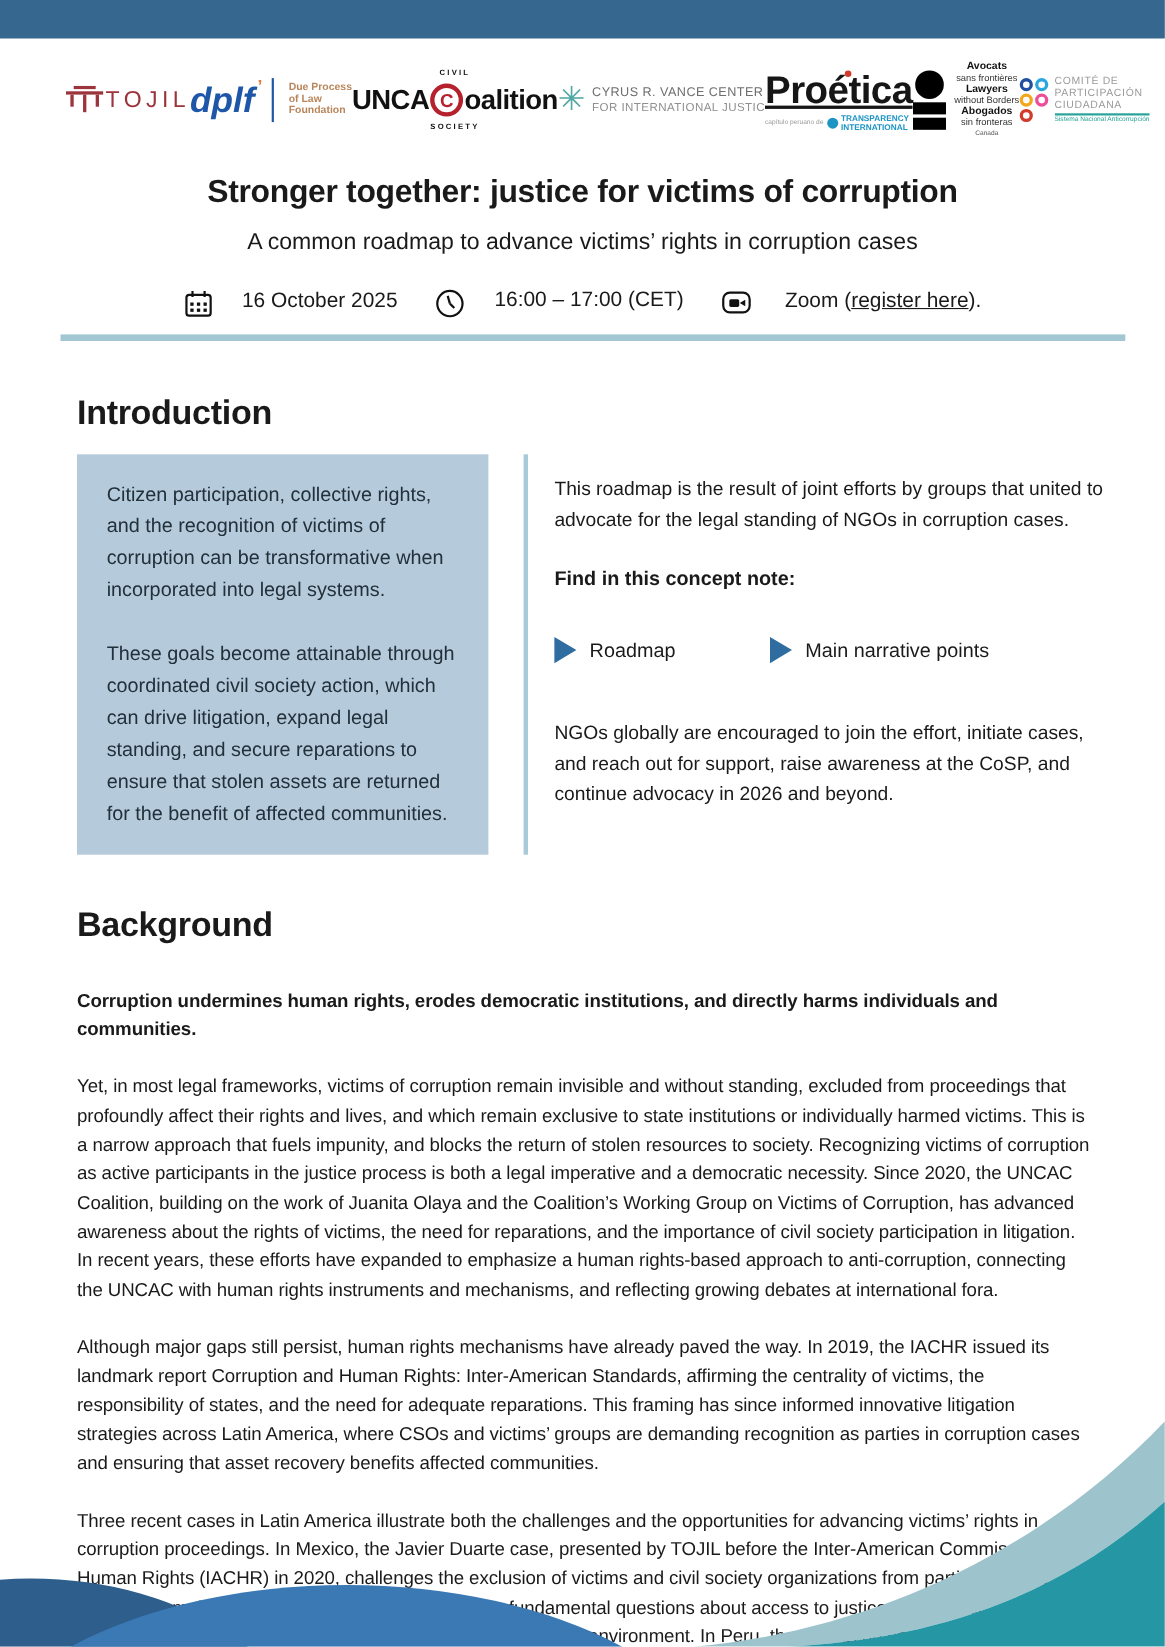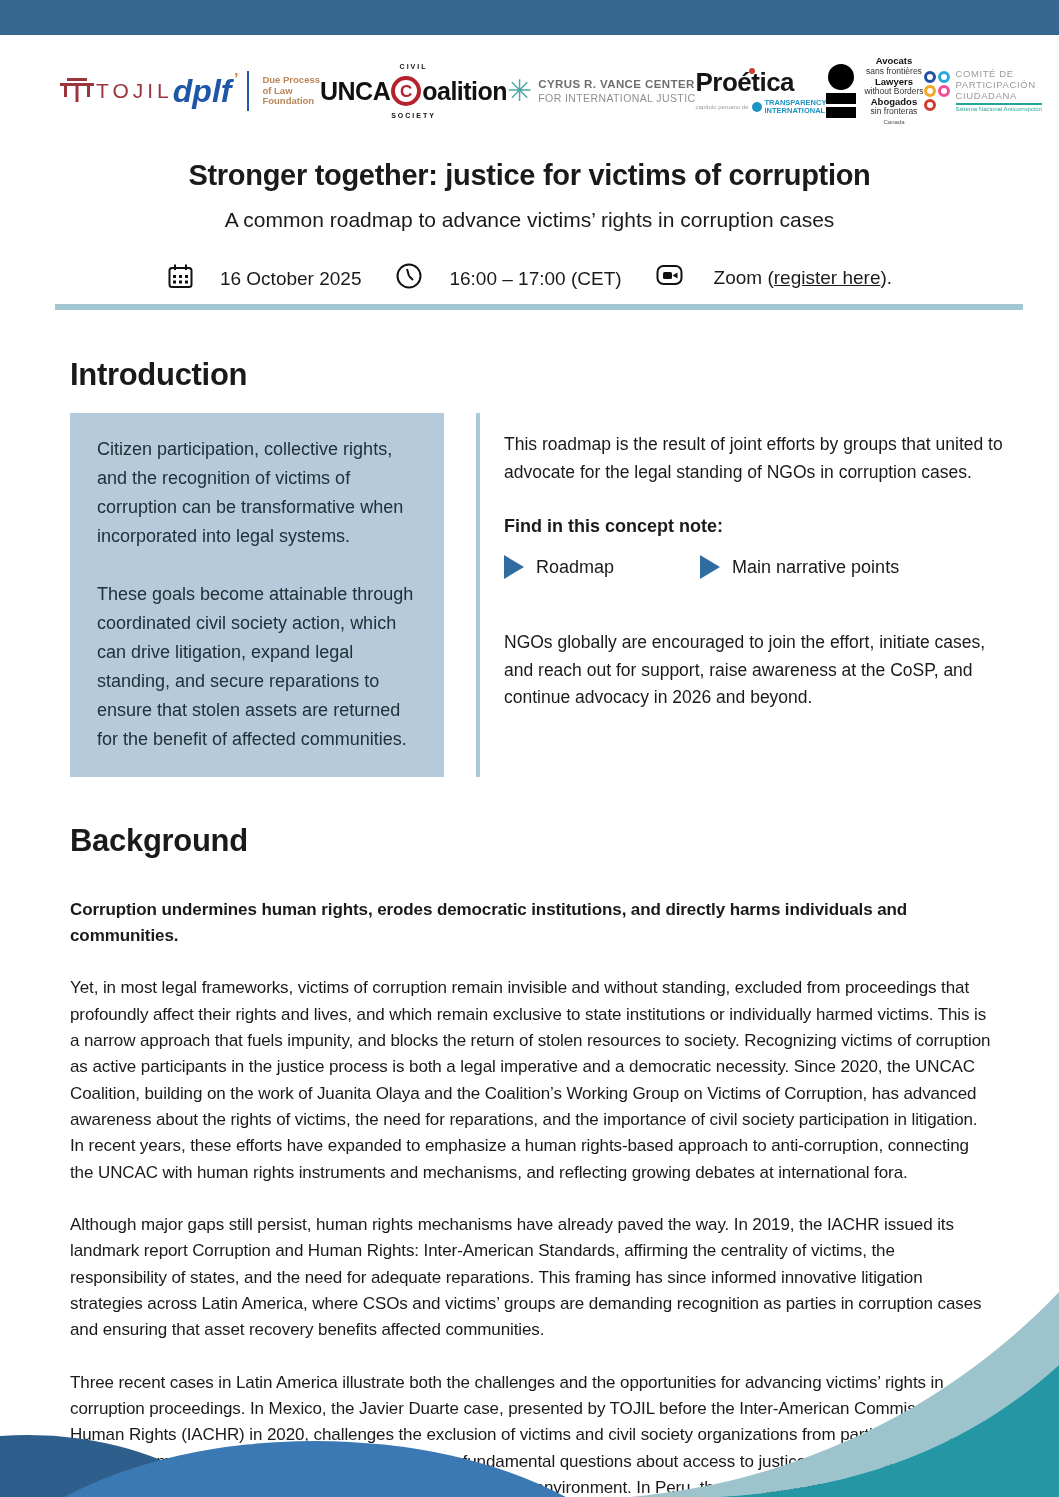--- a/index.html
+++ b/index.html
@@ -25,25 +25,25 @@
   .uncac-wrap { display:flex; flex-direction:column; align-items:center; line-height:1; }
   .uncac-tiny { font-size:7px; font-weight:700; letter-spacing:2px; color:#111; }
   .uncac-row { display:flex; align-items:center; }
   .uncac-word { font-size:25px; font-weight:800; color:#111; letter-spacing:-0.5px; }
   .uncac-circle { width:30px; height:30px; border:4px solid #B5222E; border-radius:50%;
                   display:flex; align-items:center; justify-content:center;
                   color:#B5222E; font-weight:800; font-size:17px; margin:0 1px; background:#fff; }
 
   .vance-icon { color:#4FA8A5; font-size:30px; line-height:1; }
   .vance-lines { display:flex; flex-direction:column; line-height:1.3; }
-  .vance-l1 { font-size:11.5px; font-weight:700; color:#6E6E6E; letter-spacing:0.4px; }
+  .vance-l1 { font-size:11.5px; font-weight:400; color:#6E6E6E; letter-spacing:0.4px; }
   .vance-l2 { font-size:10.5px; color:#8F8F8F; letter-spacing:0.4px; }
 
   .proetica { flex-direction:column; align-items:flex-start; gap:1px; }
-  .proetica-name { font-size:26px; font-weight:800; color:#161616; position:relative; letter-spacing:-0.5px; }
+  .proetica-name { font-size:35px; font-weight:800; color:#161616; position:relative; letter-spacing:-0.5px;text-decoration:underline; }
   .proetica-accent { position:absolute; top:1px; left:54%; width:6px; height:6px;
                      border-radius:50%; background:#D23A2C; }
   .proetica-sub { display:flex; align-items:center; gap:3px; }
   .proetica-cap { font-size:6px; color:#9a9a9a; }
   .ti-globe { width:10px; height:10px; border-radius:50%; background:#1C94C4; display:inline-block; }
   .ti-name { font-size:7.5px; font-weight:700; color:#1C94C4; line-height:1.05; }
 
   .asf { gap:8px; }
   .asf-icon { display:flex; flex-direction:column; align-items:center; gap:3px; }
   .asf-circle { width:26px; height:26px; background:#000; border-radius:50%; }
@@ -61,38 +61,38 @@
   .cpc-l { font-size:9.5px; color:#9a9a9a; letter-spacing:0.6px; }
   .cpc-bar { height:2px; background:#27A398; margin:2px 0 1px; }
   .cpc-sub { font-size:6px; color:#27A398; }
 
   
   .title { text-align:center; font-size:29px; font-weight:700; letter-spacing:-0.3px; margin-top:24px; }
   .subtitle { text-align:center; font-size:21px; font-weight:400; margin-top:16px; color:#1a1a1a; }
 
   .event-row { display:flex; align-items:center; justify-content:center; gap:10px;
                margin-top:30px; font-size:19px; }
-  .event-group { display:flex; align-items:flex-end; gap:26px; }
+  .event-group { display:flex; align-items:flex-start; gap:26px; }
   .event-gap { width:14px; }
   .event-row svg { display:block; }
   .register-link { color:#1a1a1a; text-decoration:underline; cursor:pointer; }
 
   .divider { height:6px; background:#A3C7D2; margin:14px 36px 0 55px; }
 
   
   .section-h { font-size:31px; font-weight:700; letter-spacing:-0.3px; padding:0 70px; }
   .intro-h { margin-top:47px; }
   .intro-cols { display:flex; align-items:stretch; margin:20px 48px 0 70px; }
   .intro-box { flex:0 0 374px; background:#B5CADB; padding:22px 27px; font-size:18px;
                line-height:1.62; color:#22303a; }
   .intro-box p + p { margin-top:28px; }
   .vrule { flex:0 0 4px; background:#A9CBD9; margin:0 24px 0 32px; }
   .intro-right { flex:1; font-size:17.5px; line-height:1.58; padding-top:18px; }
   .find-label { display:block; font-weight:700; margin-top:26px; font-size:18px; }
-  .arrow-row { display:flex; align-items:center; gap:12px; margin-top:12px; }
+  .arrow-row { display:flex; align-items:center; gap:12px; margin-top:36px; }
   .tri { width:0; height:0; border-top:12px solid transparent; border-bottom:12px solid transparent;
          border-left:20px solid #2F6DA1; }
   .arrow-item-label { font-size:18px; }
   .arrow-spacer { width:62px; }
   .intro-right .p2 { margin-top:48px; }
 
   
   .bg-h { margin-top:46px; }
   .bg-body { padding:0 64px 0 70px; font-size:17px; line-height:1.55; letter-spacing:-0.1px; }
   .bg-lead { font-weight:700; margin-top:38px; }

